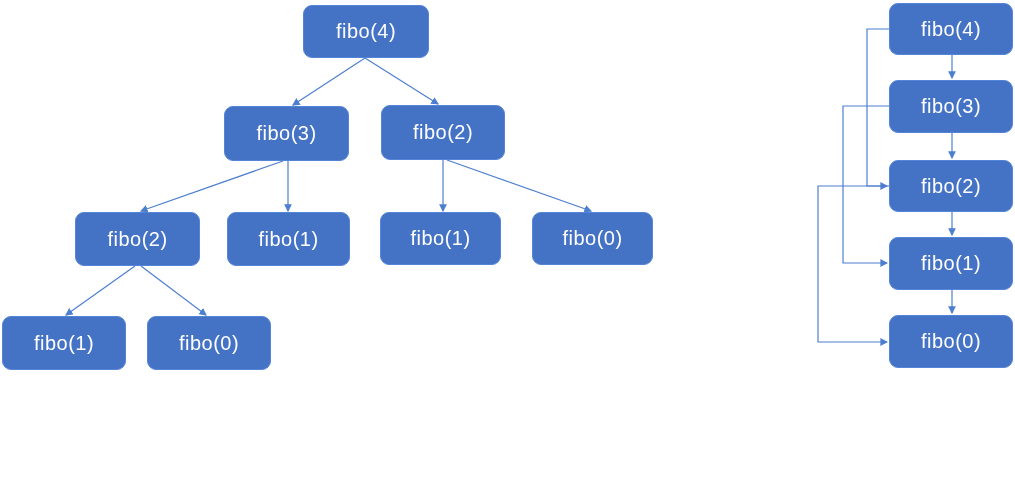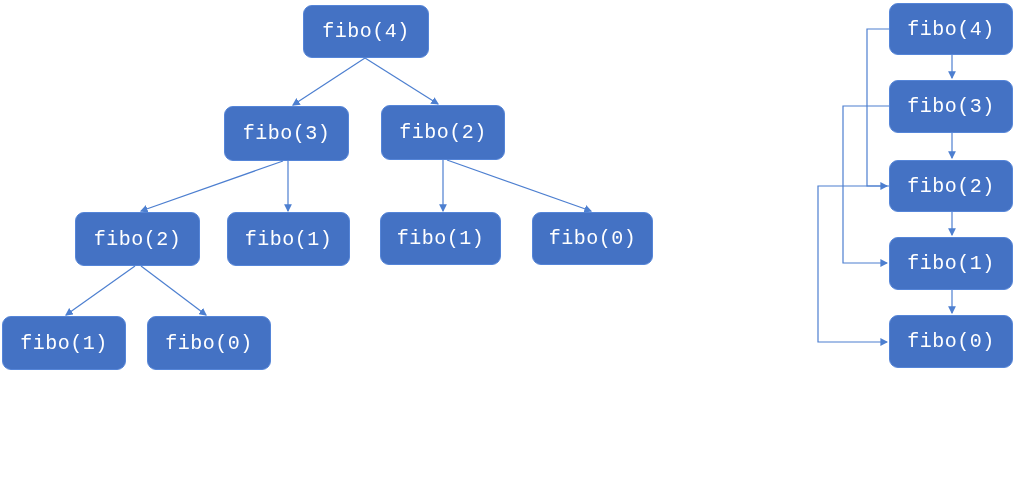--- a/index.html
+++ b/index.html
@@ -7,21 +7,20 @@
     padding: 0;
     background: #ffffff;
     font-family: "Liberation Sans", "DejaVu Sans", sans-serif;
   }
   #canvas {
     position: relative;
     width: 1015px;
     height: 404px;
     background: #ffffff;
     overflow: hidden;
-    font-family: Liberation Mono, monospace;
   }
   #edge-layer {
     position: absolute;
     left: 0;
     top: 0;
     width: 1015px;
     height: 491px;
     pointer-events: none;
     z-index: 2;
   }

